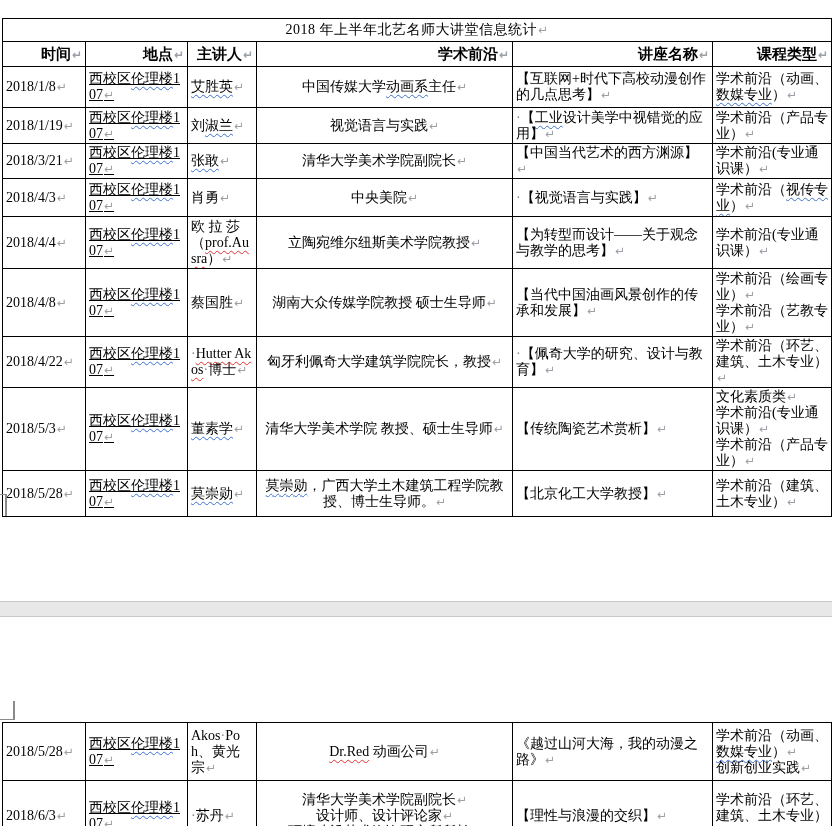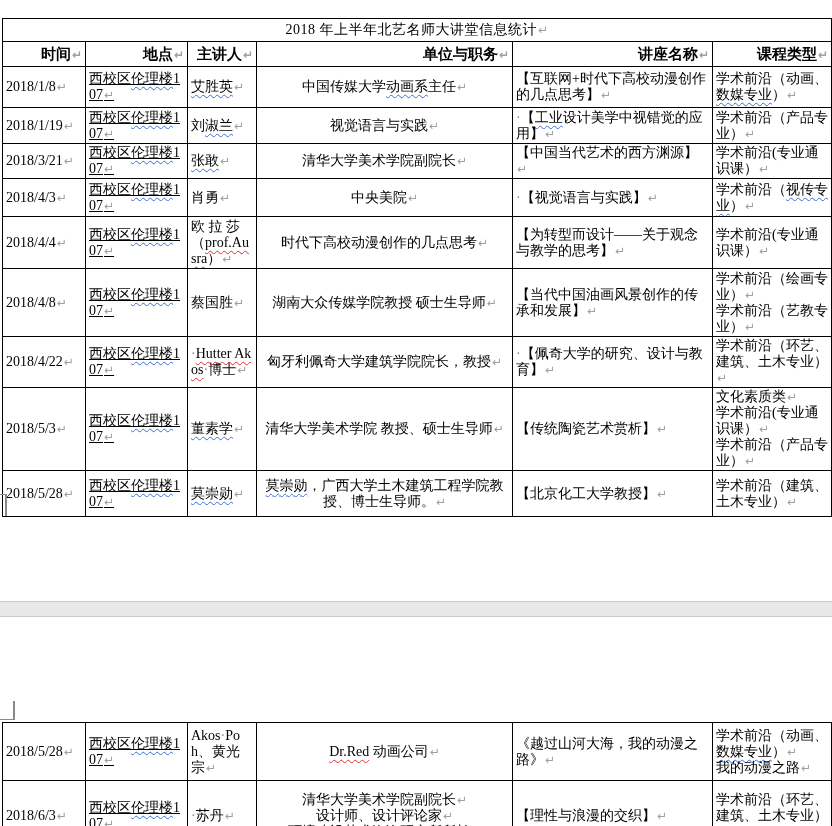--- a/index.html
+++ b/index.html
@@ -75,21 +75,21 @@
       <col style="width:119px">
   </colgroup>
   <tbody>
     <tr>
       <td class="title-cell" colspan="6"><span>2018 年上半年北艺名师大讲堂信息统计</span><span class="pilcrow">↵</span></td>
     </tr>
     <tr>
       <th><span>时间</span><span class="pilcrow">↵</span></th>
       <th><span>地点</span><span class="pilcrow">↵</span></th>
       <th><span>主讲人</span><span class="pilcrow">↵</span></th>
-      <th><span>单位与职务</span><span class="pilcrow">↵</span></th>
+      <th><span>学术前沿</span><span class="pilcrow">↵</span></th>
       <th><span>讲座名称</span><span class="pilcrow">↵</span></th>
       <th><span>课程类型</span><span class="pilcrow">↵</span></th>
     </tr>
   </tbody>
   <tbody id="tbody-page1">
       <tr style="height: 41px;">
         <td class="c-date">
           <div class="para"><span>2018/1/8</span><span class="pilcrow">↵</span></div>
         </td>
         <td class="c-location">
@@ -172,21 +172,21 @@
         <td class="c-date">
           <div class="para"><span>2018/4/4</span><span class="pilcrow">↵</span></div>
         </td>
         <td class="c-location">
           <div class="para"><span>西校区</span><span class="wavy-blue">伦理楼</span><span>107</span><span class="pilcrow">↵</span></div>
         </td>
         <td class="c-speaker">
           <div class="para"><span>欧 拉 莎（</span><span class="wavy-red">prof.Ausra</span><span>）</span><span class="pilcrow">↵</span></div>
         </td>
         <td class="c-unit">
-          <div class="para"><span>时代下高校动漫创作的几点思考</span><span class="pilcrow">↵</span></div>
+          <div class="para"><span>立陶宛维尔纽斯美术学院教授</span><span class="pilcrow">↵</span></div>
         </td>
         <td class="c-lecture">
           <div class="para"><span>【为转型而设计——关于观念与教学的思考】</span><span class="pilcrow">↵</span></div>
         </td>
         <td class="c-course">
           <div class="para"><span>学术前沿(专业通识课）</span><span class="pilcrow">↵</span></div>
         </td>
       </tr>
       <tr style="height: 68px;">
         <td class="c-date">
@@ -301,21 +301,21 @@
           <div class="para"><span>Akos</span><span class="space-mark">·</span><span>Poh、黄光宗</span><span class="pilcrow">↵</span></div>
         </td>
         <td class="c-unit">
           <div class="para"><span class="wavy-red">Dr.Red</span><span> 动画公司</span><span class="pilcrow">↵</span></div>
         </td>
         <td class="c-lecture">
           <div class="para"><span>《越过山河大海，我的动漫之路》</span><span class="pilcrow">↵</span></div>
         </td>
         <td class="c-course">
           <div class="para"><span>学术前沿（动画、</span><span class="wavy-blue">数媒专业</span><span>）</span><span class="pilcrow">↵</span></div>
-          <div class="para"><span>我的动漫之路</span><span class="pilcrow">↵</span></div>
+          <div class="para"><span>创新创业实践</span><span class="pilcrow">↵</span></div>
         </td>
       </tr>
       <tr style="height: 70px;">
         <td class="c-date">
           <div class="para"><span>2018/6/3</span><span class="pilcrow">↵</span></div>
         </td>
         <td class="c-location">
           <div class="para"><span>西校区</span><span class="wavy-blue">伦理楼</span><span>107</span><span class="pilcrow">↵</span></div>
         </td>
         <td class="c-speaker">

